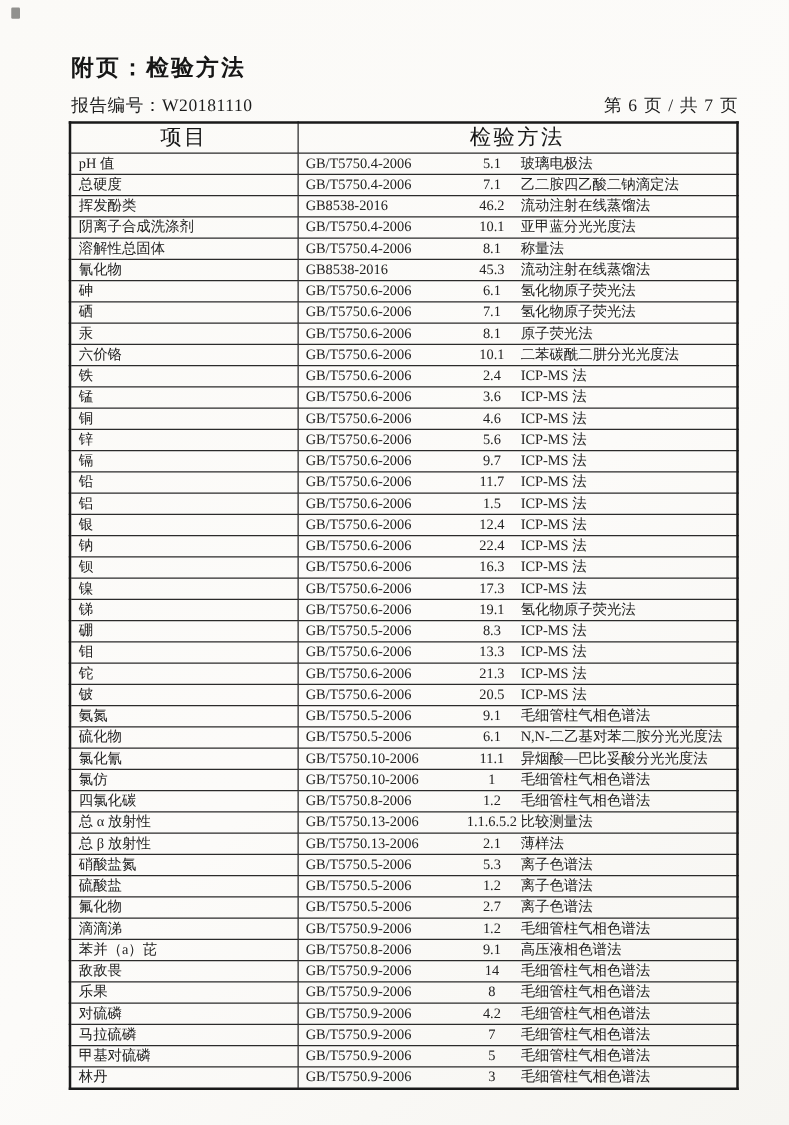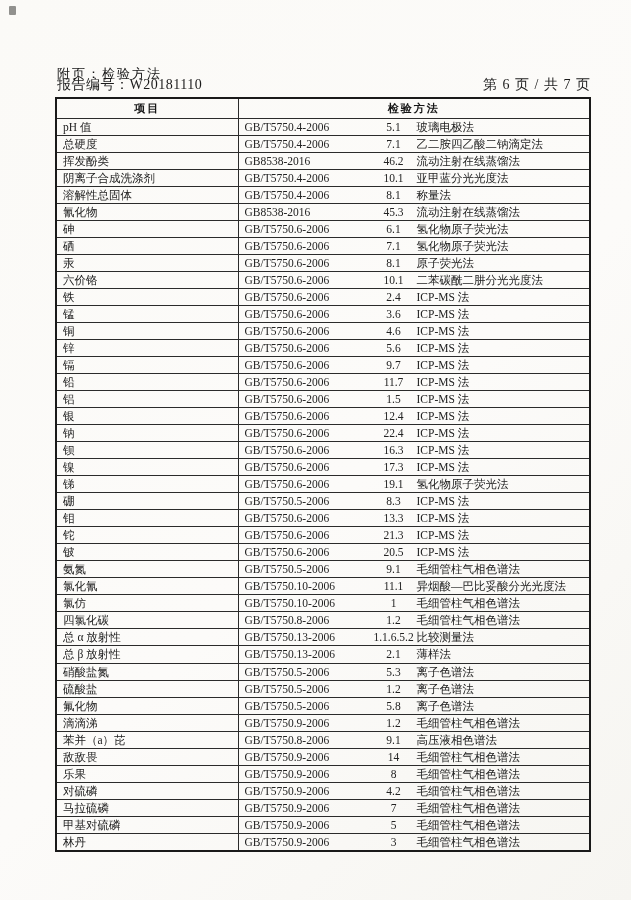--- a/index.html
+++ b/index.html
@@ -15,22 +15,22 @@
     background: linear-gradient(135deg, #fbfaf7 0%, #fcfbf9 55%, #f6f5f1 100%);
   }
   .speck {
     position: absolute; left: 9px; top: 6px;
     width: 7px; height: 9px;
     background: #3a3a38; opacity: .55;
     border-radius: 1px;
   }
   .doc-title {
     position: absolute; left: 57px; top: 42px;
-    font-size: 13px; font-weight: normal;
-    letter-spacing: 2px; color: #161616; margin-top: 23px;
+    font-size: 18px; font-weight: bold;
+    letter-spacing: 2px; color: #161616;
   }
   .meta-row {
     position: absolute; left: 57px; right: 40px; top: 76px;
     display: flex; justify-content: space-between; align-items: baseline;
     font-size: 14px; color: #1b1b1b;
   }
   .report-no { letter-spacing: .5px; }
   .page-indicator { letter-spacing: 1px; }
   table.methods {
     position: absolute; left: 55px; top: 97px;
@@ -44,22 +44,22 @@
     border: 1px solid #2b2b2b;
     padding: 1px 6px;
     line-height: 1.22;
     height: 13.5px;
     vertical-align: middle;
     white-space: nowrap;
     overflow: hidden;
   }
   table.methods { border: 2px solid #1a1a1a; }
   table.methods thead th {
-    font-weight: 700;
-    font-size: 11px;
+    font-weight: 400;
+    font-size: 17px;
     text-align: center;
     height: 17px;
     letter-spacing: 2px;
     color: #161616;
   }
   col.c-item { width: 182px; }
   col.c-method { width: 352px; }
   td.item-cell { text-align: left; }
   td.method-cell .std { display: inline-block; min-width: 126px; }
   td.method-cell .clause { display: inline-block; min-width: 46px; text-align: center; }
@@ -192,20 +192,24 @@
         </tr>
         <tr>
           <td class="item-cell">铍</td>
           <td class="method-cell"><span class="std">GB/T5750.6-2006</span><span class="clause">20.5</span><span class="method">ICP-MS 法</span></td>
         </tr>
         <tr>
           <td class="item-cell">氨氮</td>
           <td class="method-cell"><span class="std">GB/T5750.5-2006</span><span class="clause">9.1</span><span class="method">毛细管柱气相色谱法</span></td>
         </tr>
         <tr>
+          <td class="item-cell">硫化物</td>
+          <td class="method-cell"><span class="std">GB/T5750.5-2006</span><span class="clause">6.1</span><span class="method">N,N-二乙基对苯二胺分光光度法</span></td>
+        </tr>
+        <tr>
           <td class="item-cell">氯化氰</td>
           <td class="method-cell"><span class="std">GB/T5750.10-2006</span><span class="clause">11.1</span><span class="method">异烟酸—巴比妥酸分光光度法</span></td>
         </tr>
         <tr>
           <td class="item-cell">氯仿</td>
           <td class="method-cell"><span class="std">GB/T5750.10-2006</span><span class="clause">1</span><span class="method">毛细管柱气相色谱法</span></td>
         </tr>
         <tr>
           <td class="item-cell">四氯化碳</td>
           <td class="method-cell"><span class="std">GB/T5750.8-2006</span><span class="clause">1.2</span><span class="method">毛细管柱气相色谱法</span></td>
@@ -221,21 +225,21 @@
         <tr>
           <td class="item-cell">硝酸盐氮</td>
           <td class="method-cell"><span class="std">GB/T5750.5-2006</span><span class="clause">5.3</span><span class="method">离子色谱法</span></td>
         </tr>
         <tr>
           <td class="item-cell">硫酸盐</td>
           <td class="method-cell"><span class="std">GB/T5750.5-2006</span><span class="clause">1.2</span><span class="method">离子色谱法</span></td>
         </tr>
         <tr>
           <td class="item-cell">氟化物</td>
-          <td class="method-cell"><span class="std">GB/T5750.5-2006</span><span class="clause">5.8</span><span class="method">离子色谱法</span></td>
+          <td class="method-cell"><span class="std">GB/T5750.5-2006</span><span class="clause">2.7</span><span class="method">离子色谱法</span></td>
         </tr>
         <tr>
           <td class="item-cell">滴滴涕</td>
           <td class="method-cell"><span class="std">GB/T5750.9-2006</span><span class="clause">1.2</span><span class="method">毛细管柱气相色谱法</span></td>
         </tr>
         <tr>
           <td class="item-cell">苯并（a）芘</td>
           <td class="method-cell"><span class="std">GB/T5750.8-2006</span><span class="clause">9.1</span><span class="method">高压液相色谱法</span></td>
         </tr>
         <tr>

